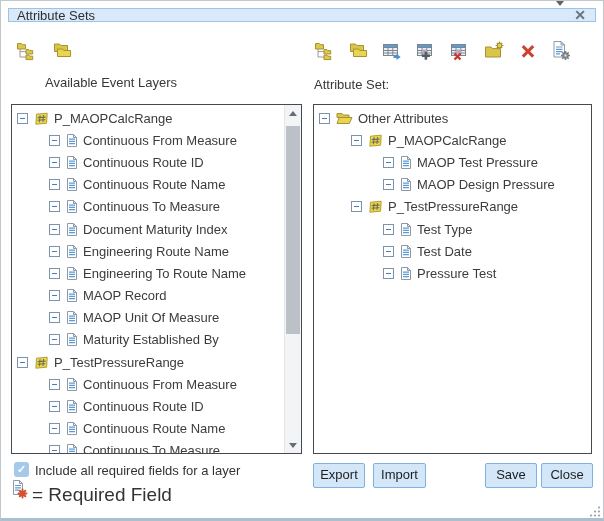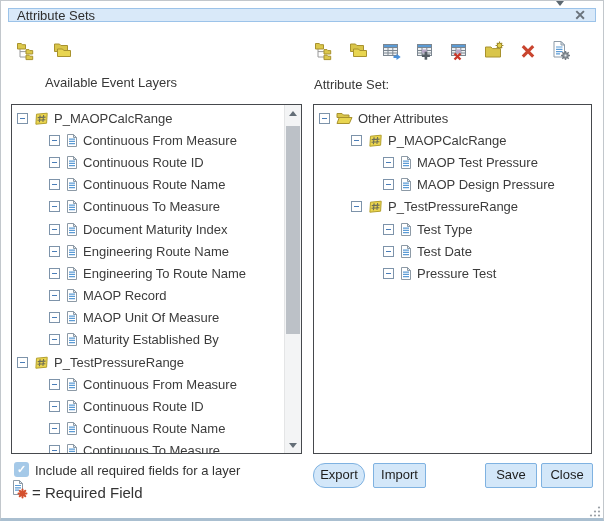--- a/index.html
+++ b/index.html
@@ -62,27 +62,27 @@
   .tri-down { width:0; height:0; border:4px solid transparent; border-top:5px solid #646e77; margin-top:4px; }
   .scroll-thumb { position:absolute; left:1px; width:14px; top:21px; height:208px; background:#bcc1c7; }
   
   .checkbox {
     position:absolute; left:13px; top:461px; width:15px; height:15px;
     background:#a5c9e8; border-radius:3px; color:#fff; font-size:11px; font-weight:bold;
     display:flex; align-items:center; justify-content:center;
   }
   .checkbox-label { position:absolute; left:34px; top:462px; font-size:13px; color:#333; }
   .legend-icon { position:absolute; left:11px; top:478px; }
-  .legend-label { position:absolute; left:31px; top:483px; font-size:15px; color:#333; }
+  .legend-label { position:absolute; left:31px; top:483px; font-size:19px; color:#333; }
   .btn {
     position:absolute; top:462px; height:25px; box-sizing:border-box;
     background:#d3e7f9; border:1px solid #7fb2e1; border-radius:2px;
     font-size:13px; color:#1d1d1d; text-align:center; line-height:22px; cursor:default;
   }
-  #btn-export { left:312px; width:52px;border-radius:12px; }
+  #btn-export { left:312px; width:52px; }
   #btn-import { left:372px; width:53px; }
   #btn-save   { left:484px; width:52px; }
   #btn-close  { left:540px; width:52px; }
   .resize-grip { position:absolute; left:588px; top:503px; }
 </style>
 </head>
 <body>
 
 <div class="dialog">
 

